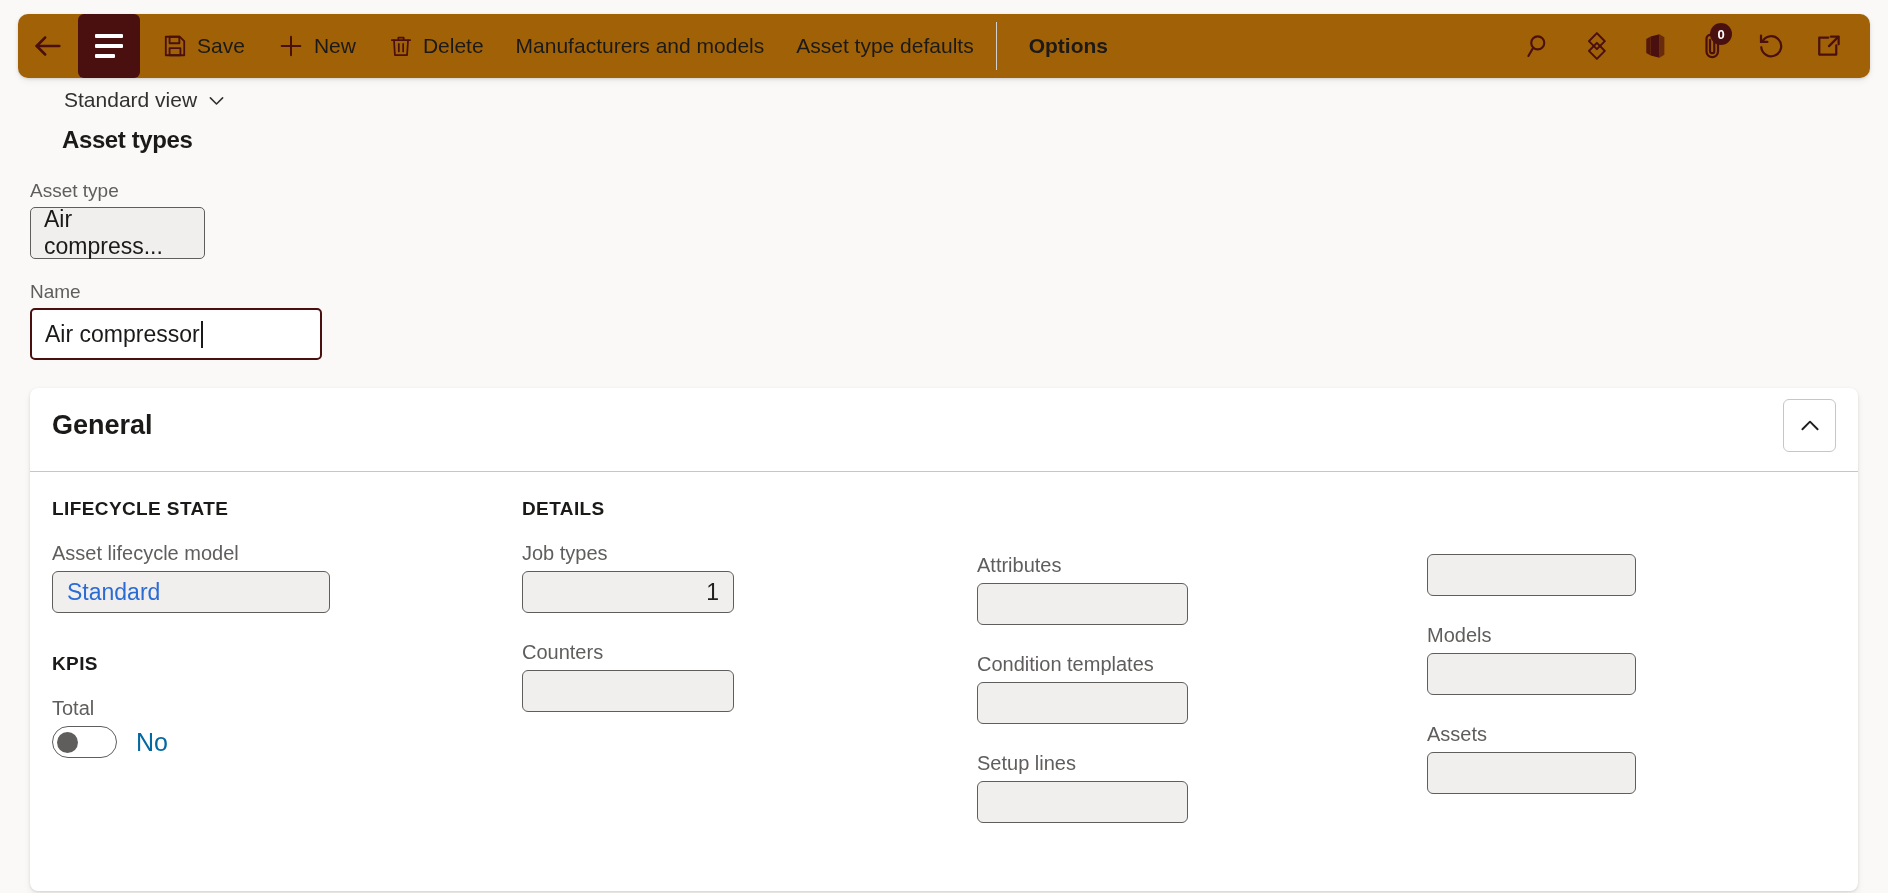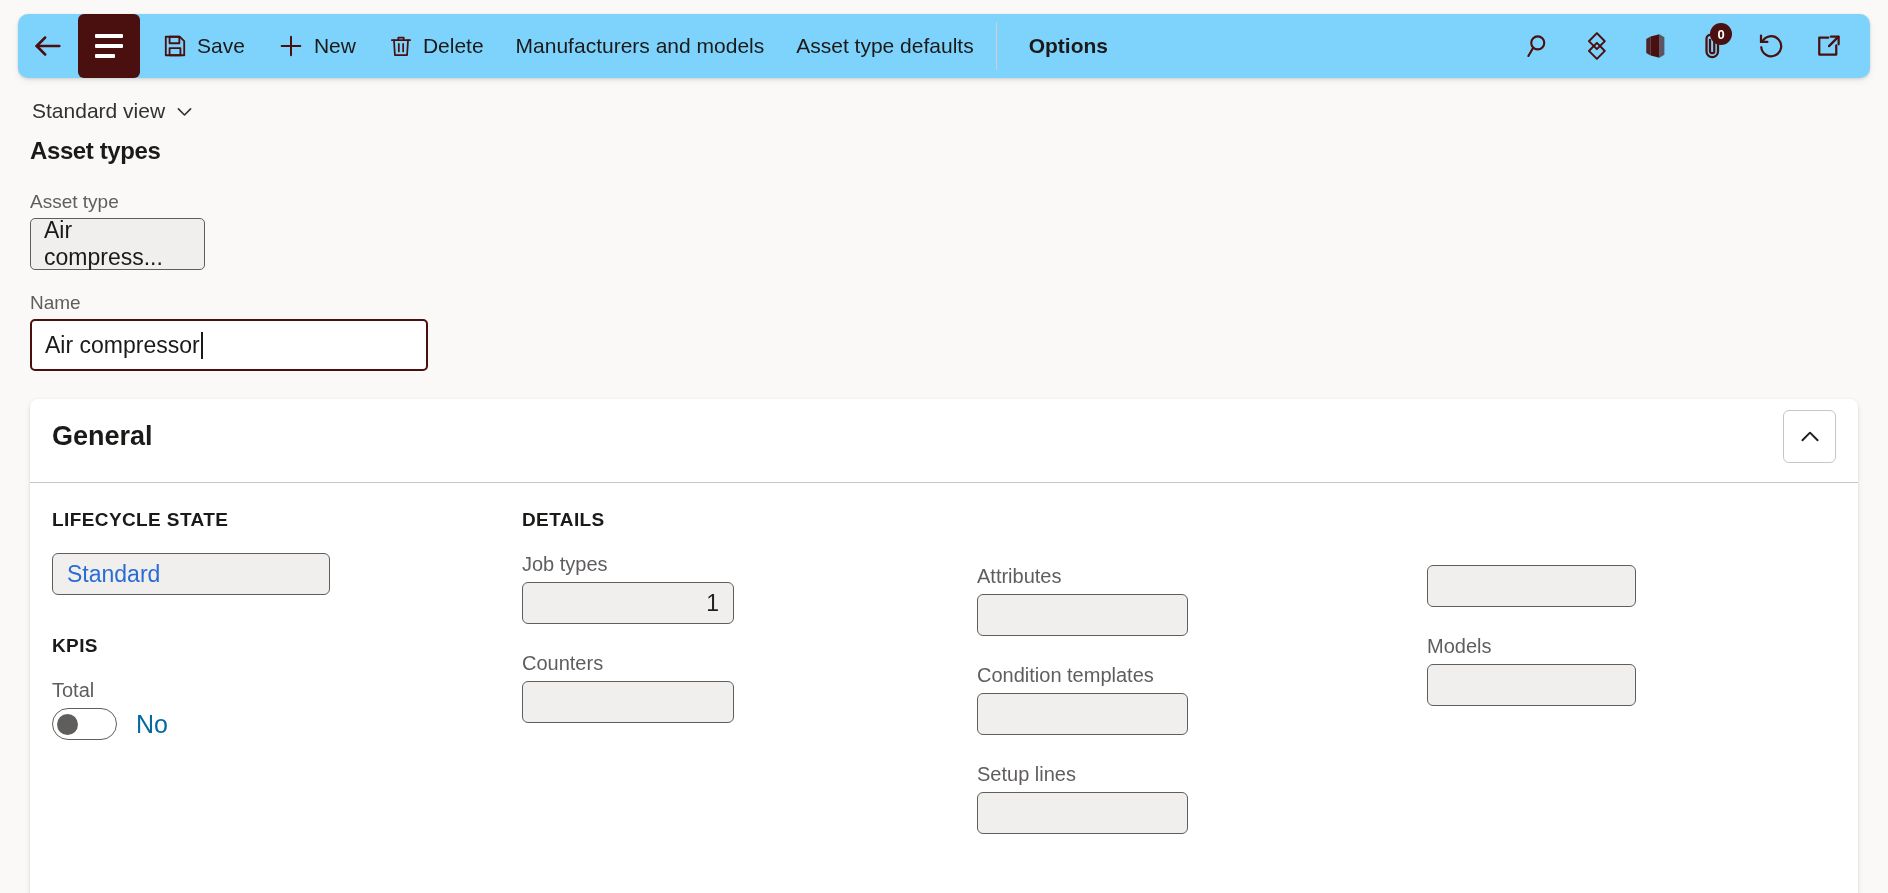--- a/index.html
+++ b/index.html
@@ -13,21 +13,21 @@
     overflow: hidden;
   }
 
   
   .cmdbar-wrap {
     padding: 14px 18px 0 18px;
   }
   .cmdbar {
     position: relative;
     height: 64px;
-    background: #7dd3fc;
+    background: #a16207;
     border-radius: 10px;
     box-shadow: 0 1px 3px rgba(0,0,0,.13), 0 3px 7px rgba(0,0,0,.06);
     display: flex;
     align-items: center;
     overflow: hidden;
   }
 
   .back-btn {
     width: 60px; height: 64px;
     display: flex; align-items: center; justify-content: center;
@@ -76,21 +76,21 @@
     top: 9px; right: 10px;
     min-width: 22px; height: 22px;
     background: #4a1010; color: #fff;
     border-radius: 11px;
     font-size: 13px; font-weight: bold;
     display: flex; align-items: center; justify-content: center;
     padding: 0 5px;
   }
 
   
-  .page-head { padding: 19px 30px 0 30px; }
+  .page-head { padding: 8px 30px 0 30px; margin-left: 32px; }
   .viewsel {
     display: inline-flex; align-items: center; gap: 9px;
     font-size: 21px; color: #323130; cursor: pointer;
     padding: 2px 2px;
   }
   .page-title {
     font-size: 24px; font-weight: bold; letter-spacing: -0.4px;
     margin-top: 12px; color: #1b1a19;
   }
 
@@ -109,21 +109,21 @@
     border-radius: 5px;
     background: #f0efee;
     display: flex; align-items: center;
     padding: 0 13px;
     font-size: 23px; color: #1b1a19;
   }
   .fld.readonly { width: 175px; }
   .fld.focused {
     background: #ffffff;
     border: 2px solid #4a1010;
-    width: 398px;
+    width: 292px;
     position: relative;
   }
   .caret {
     display: inline-block;
     width: 2px; height: 27px;
     background: #1b1a19;
     margin-left: 1px;
     animation: blink 1.1s steps(1,end) infinite;
   }
   @keyframes blink { 0%,49%{opacity:1} 50%,100%{opacity:1} }
@@ -380,20 +380,21 @@
     </div>
   </div>
 
   <div class="panel-body">
 
     <div class="col col-1">
 
       <div class="section-head">LIFECYCLE STATE</div>
 
       <div class="field-block">
+        <div class="fld-label">Asset lifecycle model</div>
         <div class="box link">
           <span>Standard</span>
         </div>
       </div>
 
       <div class="section-head" style="margin-top:40px">KPIS</div>
 
       <div class="field-block">
         <div class="fld-label">Total</div>
         <div class="toggle-row">
@@ -461,17 +462,23 @@
         </div>
       </div>
 
       <div class="field-block">
         <div class="fld-label">Models</div>
         <div class="box small4">
           <span></span>
         </div>
       </div>
 
+      <div class="field-block">
+        <div class="fld-label">Assets</div>
+        <div class="box small4">
+          <span></span>
+        </div>
+      </div>
 
     </div>
 
   </div>
 </div>
 
 </body></html>

